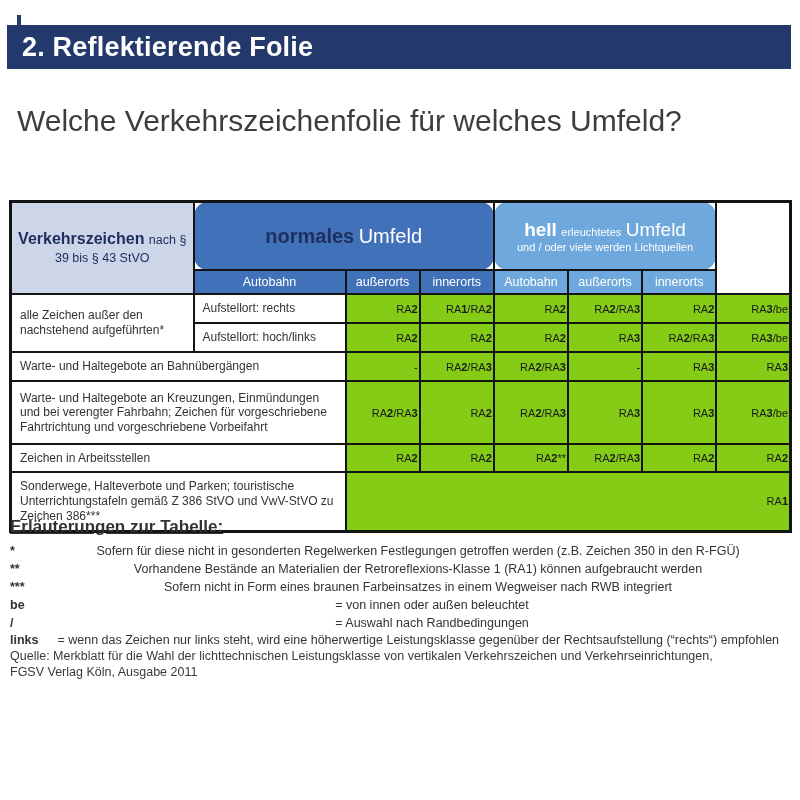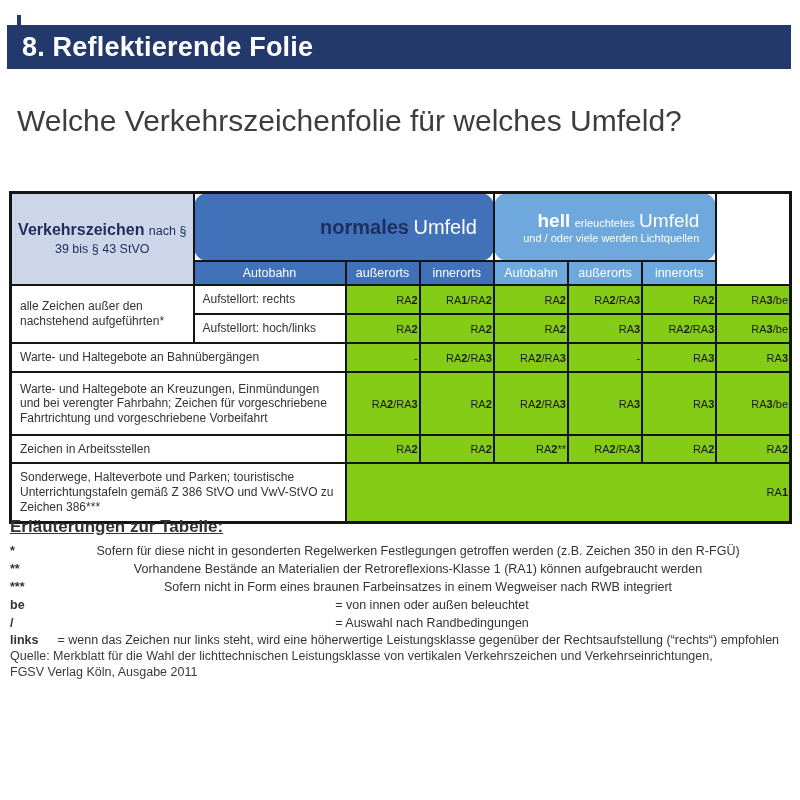--- a/index.html
+++ b/index.html
@@ -9,34 +9,34 @@
   html,body{margin:0;padding:0;}
   body{width:800px;height:800px;background:#fff;font-family:"Liberation Sans","DejaVu Sans",sans-serif;}
   .page{position:absolute;left:0;top:0;width:800px;height:800px;background:#fff;overflow:hidden;}
 
   .artifact{position:absolute;left:17px;top:15px;width:4px;height:11px;background:var(--navy);}
   .titlebar{position:absolute;left:7px;top:25px;width:784px;height:44px;background:var(--navy);
     color:#fff;font-size:27px;font-weight:bold;line-height:44px;padding-left:15px;box-sizing:border-box;
     letter-spacing:0.2px;}
   .heading{position:absolute;left:17px;top:104px;font-size:30px;color:#3d3d3d;}
 
-  table.maintable{position:absolute;left:9px;top:191px;width:783px;border-collapse:collapse;
+  table.maintable{position:absolute;left:9px;top:200px;width:783px;border-collapse:collapse;
     table-layout:fixed;border:3px solid var(--border);}
   .maintable th,.maintable td{border:2px solid var(--border);vertical-align:middle;overflow:hidden;}
 
   col.cA{width:183px;} col.cB{width:152px;}
 
   tr.group-row{height:48px;}
   tr.sub-row{height:24px;}
 
   th.corner{background:var(--corner-bg);text-align:center;font-weight:normal;padding:2px;}
   .corner-title{font-size:16px;font-weight:bold;color:var(--navy-text);}
   .corner-sub{font-size:12.5px;color:var(--navy-text);}
 
-  th.grp{text-align:right;padding:16px;border-radius:14px;}
+  th.grp{text-align:center;padding:16px;border-radius:14px;}
   th.grp-normal{background:var(--mid-blue);}
   .g1b{font-size:20px;font-weight:bold;color:var(--navy-text);}
   .g1r{font-size:20px;font-weight:normal;color:#fff;}
   th.grp-hell{background:var(--light-blue);color:#fff;}
   .g2b{font-size:19px;font-weight:bold;}
   .g2s{font-size:11px;font-weight:normal;}
   .g2r{font-size:19px;font-weight:normal;}
   .g2line2{font-size:11px;font-weight:normal;margin-top:0px;}
 
   th.sub{color:#fff;font-size:12.5px;font-weight:normal;text-align:center;padding:1px;margin-left:16px;}
@@ -64,21 +64,21 @@
   .source{position:absolute;left:10px;top:648px;font-size:12.5px;color:#3a3a3a;line-height:1.3;}
 </style>
 </head>
 <body>
 
 <div class="page">
 
   <div class="artifact"></div>
 
   <div class="titlebar">
-    <span>8. Reflektierende Folie</span>
+    <span>2. Reflektierende Folie</span>
   </div>
 
   <div class="heading">Welche Verkehrszeichenfolie für welches Umfeld?</div>
 
   <table class="maintable">
     <colgroup>
       <col class="cA">
         <col class="cB">
       <col>
         <col>

